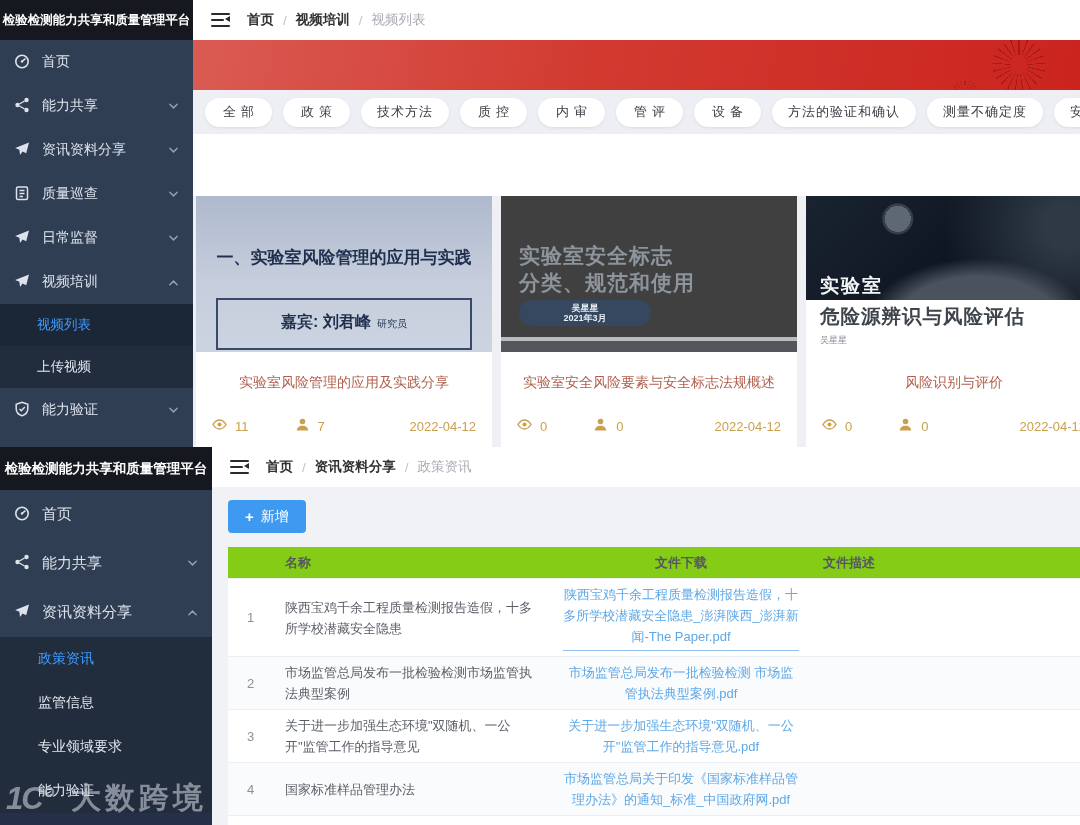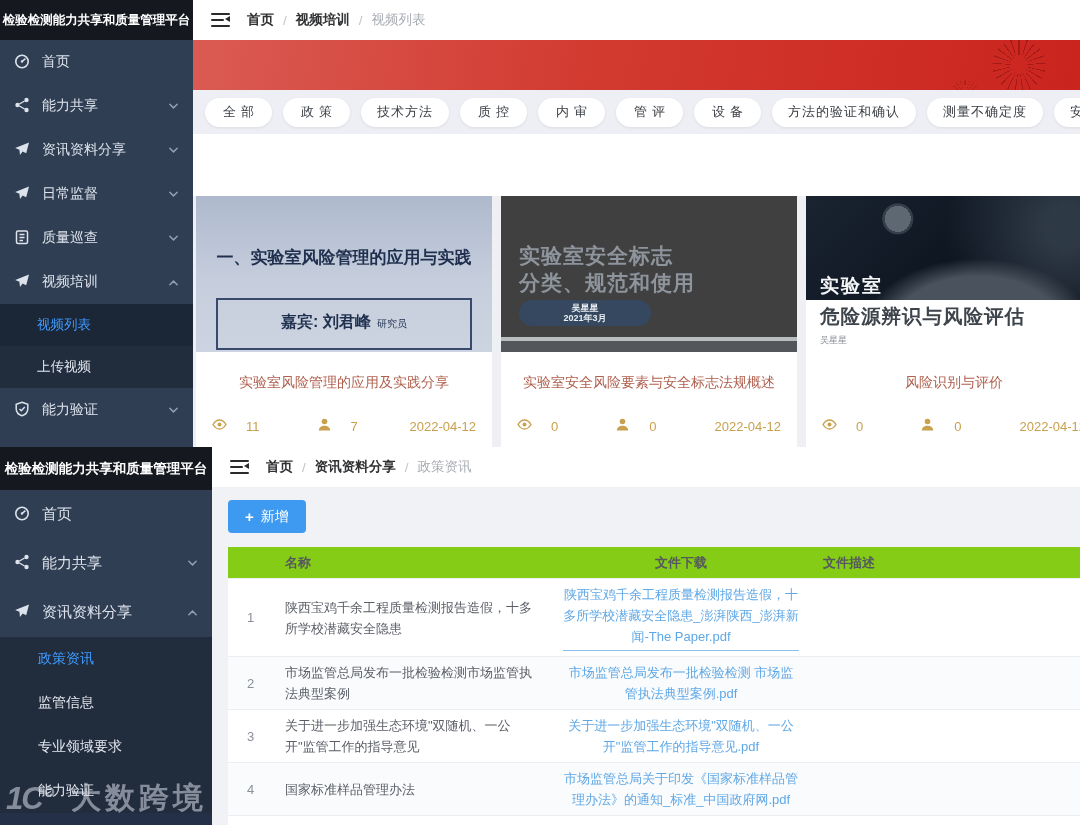--- a/index.html
+++ b/index.html
@@ -58,21 +58,21 @@
           padding:0 16px; font-size:13px; color:#3c4046; white-space:nowrap; flex-shrink:0;
           box-shadow:0 1px 3px rgba(0,0,0,.08); cursor:pointer; letter-spacing:1px; }
   .pill.sp { letter-spacing:5px; padding:0 13px 0 18px; }
 
   .spacer { height:62px; background:#fff; flex-shrink:0; }
   .cards { flex:1; background:#eef0f3; display:flex; gap:9px; padding:0 0 0 3px; overflow:hidden; }
   .vcard { width:296px; background:#fff; display:flex; flex-direction:column; flex-shrink:0; cursor:pointer; }
   .vthumb { height:156px; position:relative; overflow:hidden; flex-shrink:0; }
   .vbody { flex:1; display:flex; flex-direction:column; }
   .vtitle { color:#b0604f; font-size:14px; text-align:center; margin-top:22px; padding:0 10px; }
-  .vstats { margin-top:auto; display:flex; align-items:center; gap:19px; padding:0 16px 12px; color:#c9a04d; font-size:13px; }
+  .vstats { margin-top:auto; display:flex; align-items:center; gap:8px; padding:0 16px 12px; color:#c9a04d; font-size:13px; }
   .vstats svg { width:15px; height:15px; }
   .stat-users { margin-left:38px; }
   .vdate { margin-left:auto; }
 
   
   .t1 { background:linear-gradient(180deg,#aeb9cd 0%,#c6cedd 55%,#ccd4e1 100%); }
   .t1-heading { position:absolute; top:50px; left:0; right:0; text-align:center;
                 font-size:17px; font-weight:bold; color:#1f2f4d; white-space:nowrap; }
   .t1-box { position:absolute; left:20px; right:20px; top:102px; height:52px; border:2px solid #39496b;
             display:flex; align-items:baseline; justify-content:center; gap:6px; color:#1f2f4d; padding-top:12px; }
@@ -209,34 +209,34 @@
             </svg></span>
         <span>资讯资料分享</span>
         <span class="chev">
             <svg viewBox="0 0 12 12">
               <use href="#i-chev"></use>
             </svg>
           </span>
       </div>
       <div class="sb-item">
         <span><svg viewBox="0 0 16 16">
+              <use href="#i-clip"></use>
+            </svg></span>
+        <span>质量巡查</span>
+        <span class="chev">
+            <svg viewBox="0 0 12 12">
+              <use href="#i-chev"></use>
+            </svg>
+          </span>
+      </div>
+      <div class="sb-item">
+        <span><svg viewBox="0 0 16 16">
               <use href="#i-plane"></use>
             </svg></span>
         <span>日常监督</span>
-        <span class="chev">
-            <svg viewBox="0 0 12 12">
-              <use href="#i-chev"></use>
-            </svg>
-          </span>
-      </div>
-      <div class="sb-item">
-        <span><svg viewBox="0 0 16 16">
-              <use href="#i-clip"></use>
-            </svg></span>
-        <span>质量巡查</span>
         <span class="chev">
             <svg viewBox="0 0 12 12">
               <use href="#i-chev"></use>
             </svg>
           </span>
       </div>
       <div class="sb-item">
         <span><svg viewBox="0 0 16 16">
               <use href="#i-plane"></use>
             </svg></span>

